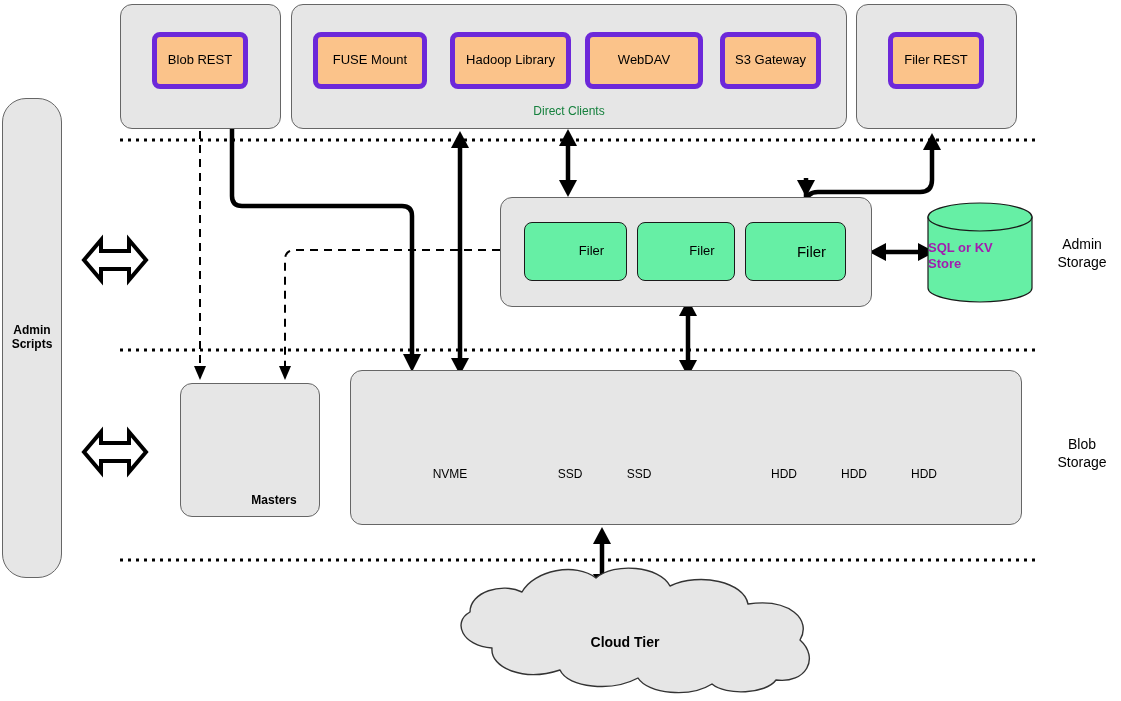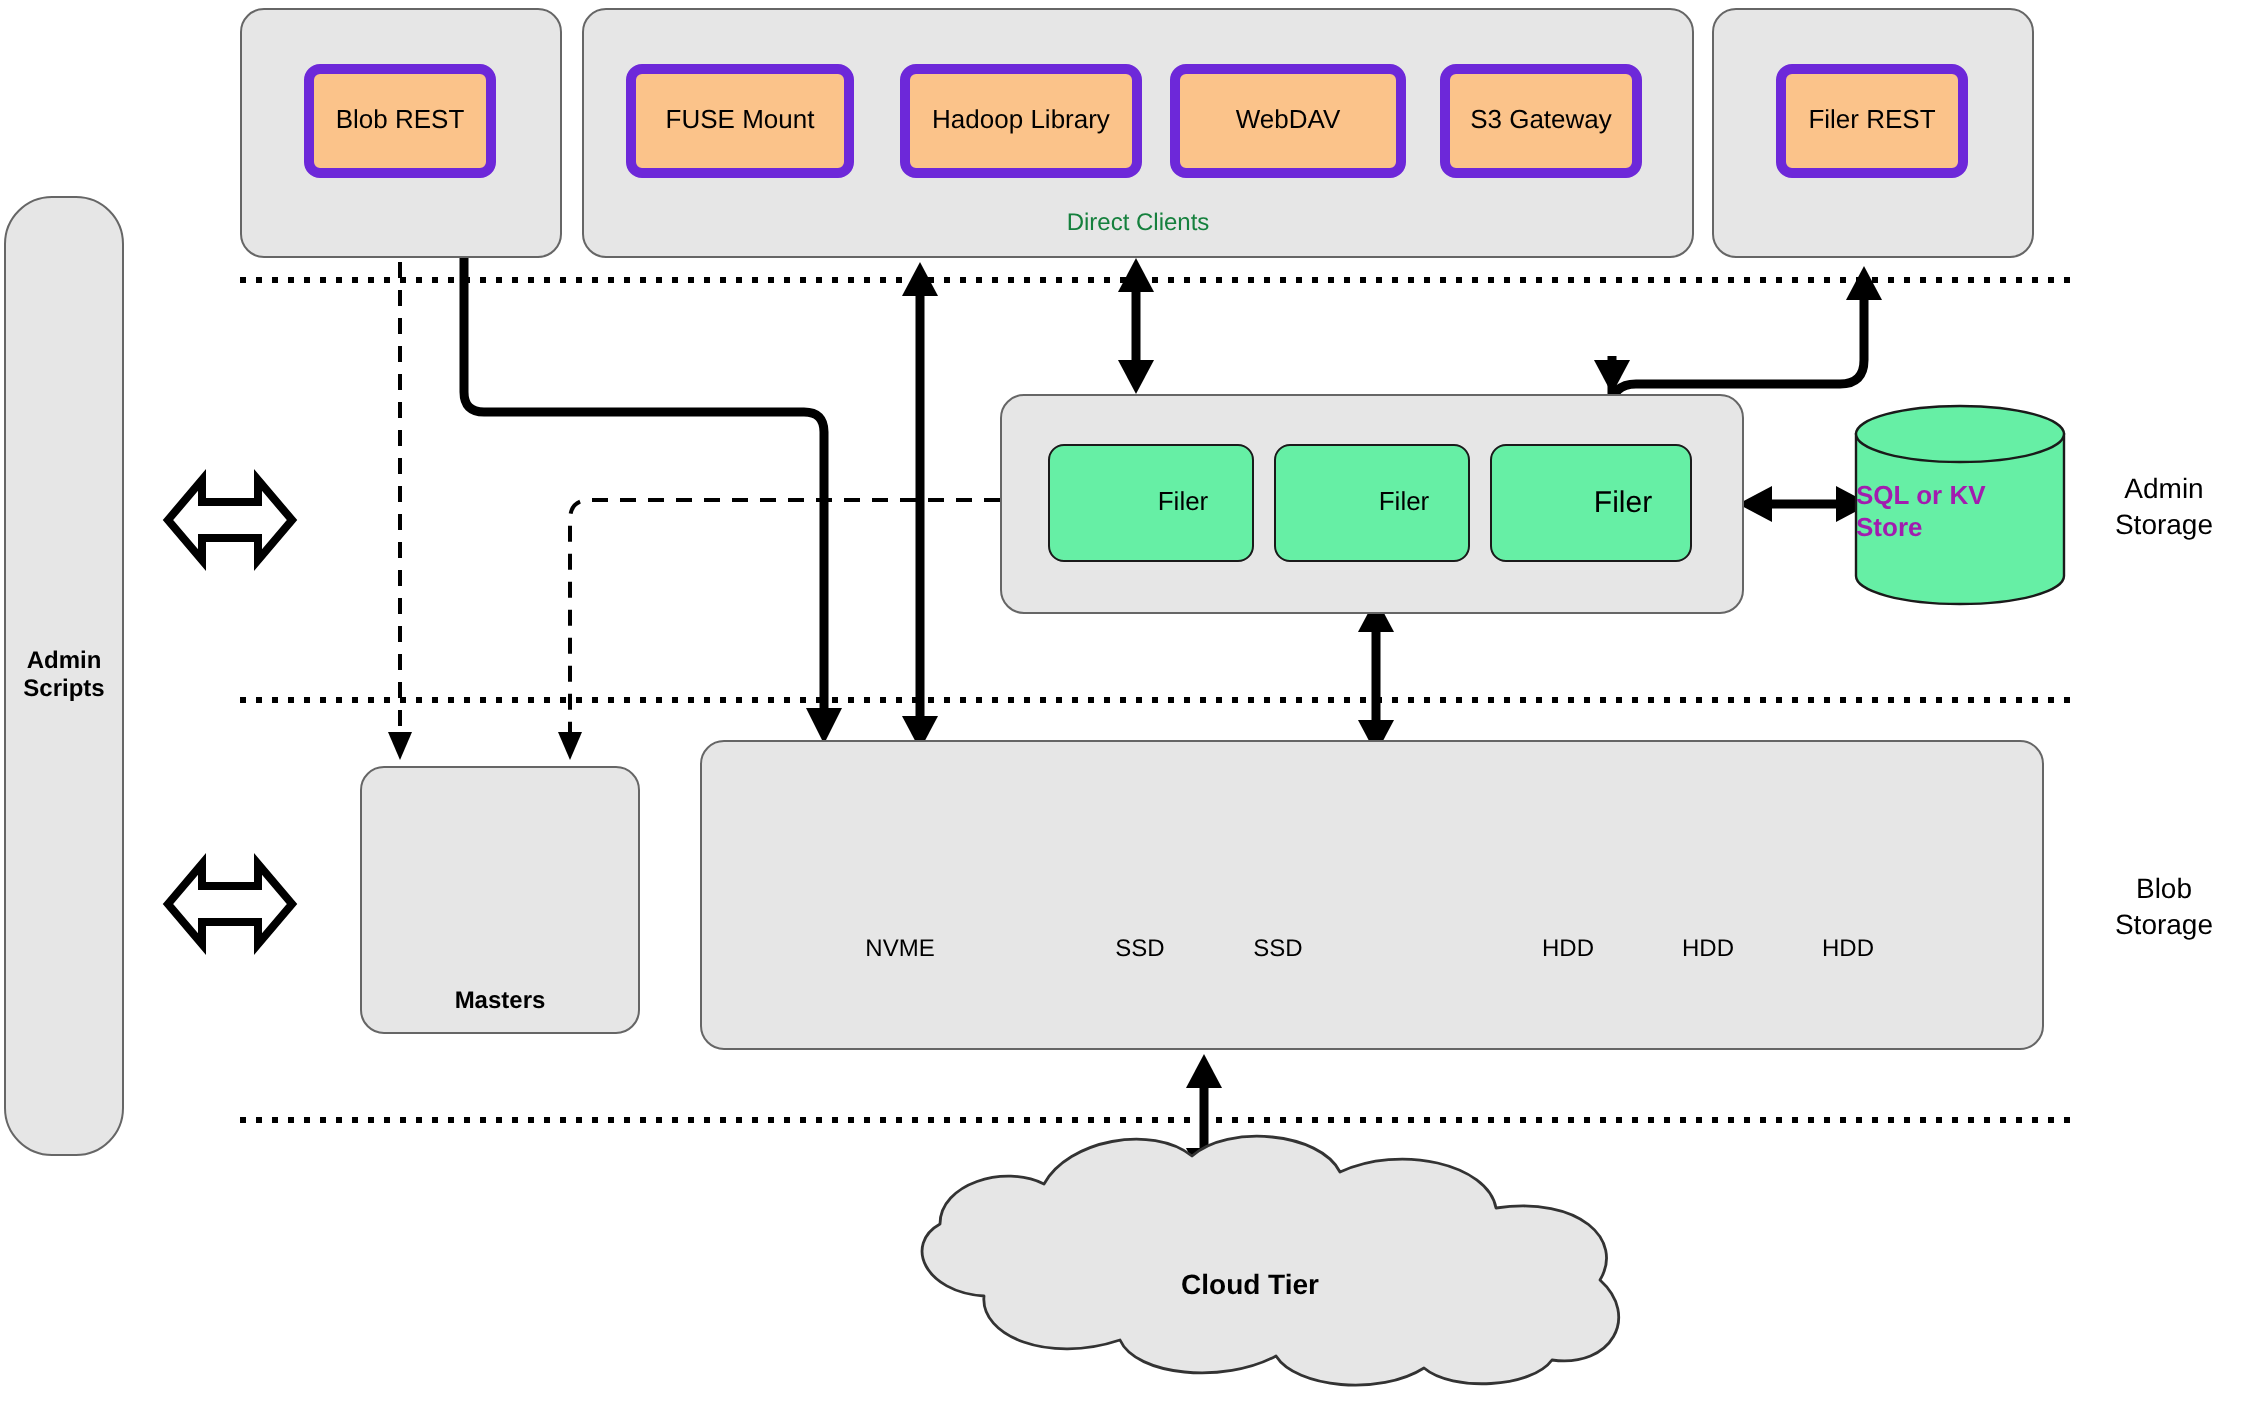--- a/index.html
+++ b/index.html
@@ -76,20 +76,21 @@
     color: #000000;
     text-align: center;
     line-height: 1.25;
   }
   .masters-label {
     position: absolute;
     font-size: 12px;
     font-weight: bold;
     color: #000000;
     text-align: center;
+    margin-left: 24px;
   }
   .cyl-label {
     position: absolute;
     font-size: 12px;
     color: #000000;
     text-align: center;
     pointer-events: none;
   }
   .kv-label {
     position: absolute;

